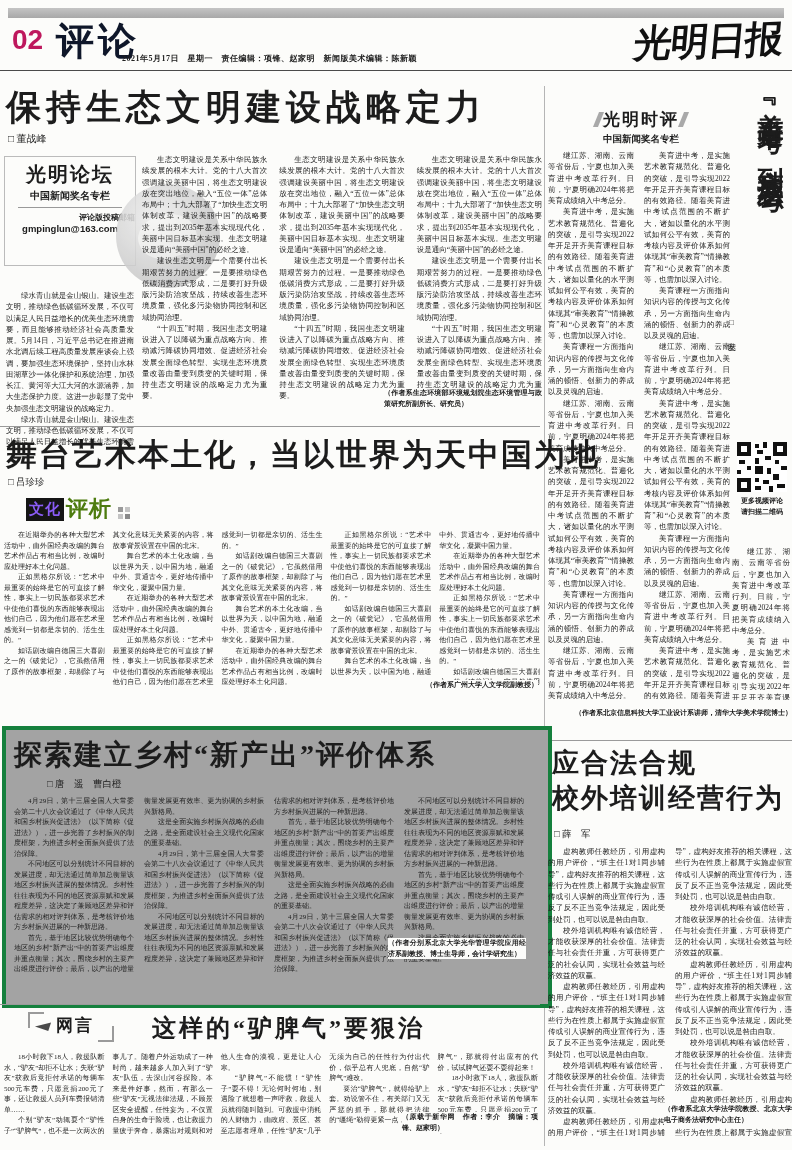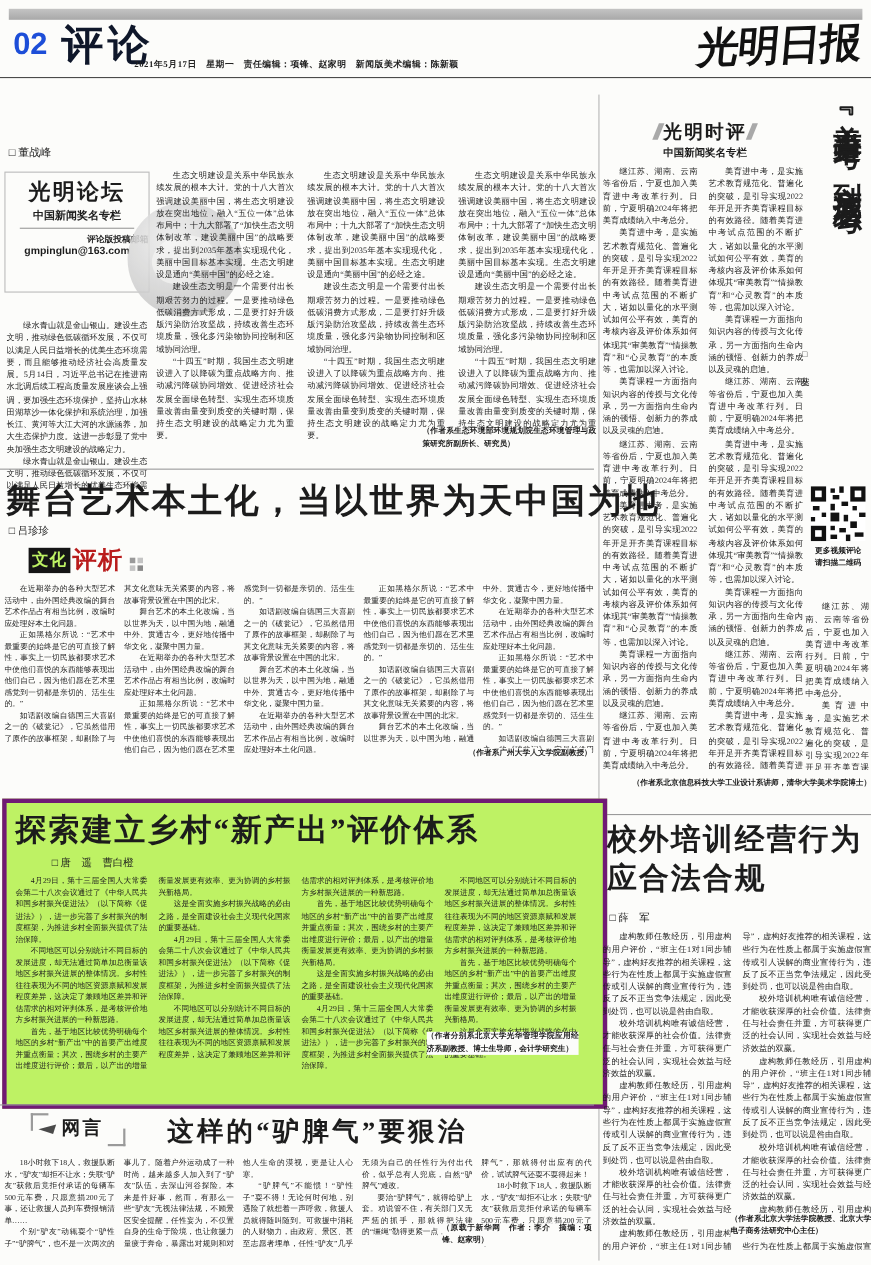--- a/index.html
+++ b/index.html
@@ -1,21 +1,21 @@
 <!DOCTYPE html>
 <html><head>
 <meta charset="utf-8">
 <style>
   html,body{margin:0;padding:0;background:#e8e8e6;}
   .page{position:relative;width:792px;height:1150px;margin:0 auto;background:#fcfcfa;
         font-family:"Liberation Serif","DejaVu Serif",serif;color:#1c1c1c;overflow:hidden;}
   .abs{position:absolute;}
   
   .topbar{left:8px;top:8px;width:776px;height:10px;background:linear-gradient(#c4c4c4,#a8a8a8);}
-  .pageno{left:12px;top:24px;font-size:28px;font-weight:700;color:#1d4ed8;
+  .pageno{left:12px;top:24px;font-size:28px;font-weight:700;color:#be185d;
           font-family:"Liberation Sans","DejaVu Sans",sans-serif;}
   .sectionname{left:56px;top:16px;font-size:38px;font-weight:900;color:#0f172a;letter-spacing:4px;}
   .dateline{left:122px;top:53px;font-size:8px;font-weight:700;color:#222;letter-spacing:.5px;}
   .masthead{right:10px;top:16px;font-size:38px;font-weight:900;letter-spacing:-1px;
             transform:skewX(-7deg) rotate(-2deg);color:#111;}
   .headrule{left:0;top:70px;width:792px;height:1px;background:#4a4a4a;}
   
   .vrule{width:1px;background:#b5b5b5;}
   .hrule{height:1px;background:#9a9a9a;}
   .body-text{font-size:7.5px;line-height:1.5;text-align:justify;overflow:hidden;column-fill:auto;}
@@ -45,27 +45,27 @@
   .v-headline{left:734px;top:88px;width:54px;height:410px;writing-mode:vertical-rl;
               text-orientation:upright;font-size:26px;font-weight:900;letter-spacing:4px;}
   .v-author{left:722px;top:318px;width:14px;height:80px;writing-mode:vertical-rl;
             text-orientation:upright;font-size:8px;}
   .qrwrap{left:734px;top:442px;width:56px;text-align:center;}
   .qrcap{font-size:7px;font-weight:700;line-height:1.5;
          font-family:"Liberation Sans","DejaVu Sans",sans-serif;}
   
   .h-stage{left:6px;top:434px;font-size:31px;font-weight:900;letter-spacing:2px;}
   .cultlabel{left:26px;top:494px;display:flex;align-items:center;}
-  .cultlabel .blk{background:#151515;color:#bef264;font-size:15px;font-weight:900;padding:2px 3px;
+  .cultlabel .blk{background:#151515;color:#8b5cf6;font-size:15px;font-weight:900;padding:2px 3px;
                   letter-spacing:1px;}
-  .cultlabel .rest{font-size:22px;font-weight:900;color:#b91c1c;margin-left:2px;letter-spacing:1px;}
+  .cultlabel .rest{font-size:22px;font-weight:900;color:#4d7c0f;margin-left:2px;letter-spacing:1px;}
   .pix{width:5px;height:5px;background:#9a9a9a;margin-left:6px;
        box-shadow:7px 0 0 #c4c4c4,0 7px 0 #c4c4c4,7px 7px 0 #8a8a8a;}
   
-  .redbox{left:2px;top:726px;width:526px;height:266px;border:4px solid #701a75;background:#bef264;
+  .redbox{left:2px;top:726px;width:526px;height:266px;border:4px solid #15803d;background:#a3a3a3;
           padding:4px 8px;}
   .h-rural{font-size:28px;font-weight:900;letter-spacing:2px;margin:2px 0 4px 0;}
   .rural-byline{font-size:9.5px;margin-bottom:5px;padding-left:33px;}
   
   .h-training{left:552px;top:746px;font-size:27px;font-weight:900;letter-spacing:2px;line-height:1.3;}
   
   .wylabel{left:28px;top:1012px;width:86px;height:30px;}
   .wylabel .corner1{position:absolute;left:0;top:0;width:14px;height:14px;
                     border-left:2px solid #9a9a9a;border-top:2px solid #9a9a9a;}
   .wylabel .corner2{position:absolute;right:0;bottom:0;width:14px;height:14px;
@@ -83,20 +83,21 @@
 
   <div class="abs topbar"></div>
   <div class="abs pageno">02</div>
   <div class="abs sectionname">评论</div>
   <div class="abs dateline">2021年5月17日　星期一　责任编辑：项锋、赵家明　新闻版美术编辑：陈新颖</div>
   <div class="abs masthead">光明日报</div>
   <div class="abs headrule"></div>
 
   <div class="abs vrule" style="left:544px;top:86px;height:1060px;"></div>
 
+  <div class="abs h-ecology">保持生态文明建设战略定力</div>
   <div class="abs byline" style="left:8px;top:132px;">□ 董战峰</div>
 
   <div class="abs forumbox">
     <div class="t">光明论坛</div>
     <div class="s">中国新闻奖名专栏</div>
     <div class="r"></div>
     <div class="m1">评论版投稿邮箱</div>
     <div class="m2">gmpinglun@163.com</div>
   </div>
 
@@ -234,22 +235,22 @@
         <p>这是全面实施乡村振兴战略的必由之路，是全面建设社会主义现代化国家的重要基础。</p>
         <p>4月29日，第十三届全国人大常委会第二十八次会议通过了《中华人民共和国乡村振兴促进法》（以下简称《促进法》），进一步完善了乡村振兴的制度框架，为推进乡村全面振兴提供了法治保障。</p>
         <p>不同地区可以分别统计不同目标的发展进度，却无法通过简单加总衡量该地区乡村振兴进展的整体情况。乡村性往往表现为不同的地区资源禀赋和发展程度差异，这决定了兼顾地区差异和评估需求的相对评判体系，是考核评价地方乡村振兴进展的一种新思路。</p>
         <p>首先，基于地区比较优势明确每个地区的乡村“新产出”中的首要产出维度并重点衡量；其次，围绕乡村的主要产出维度进行评价；最后，以产出的增量衡量发展更有效率、更为协调的乡村振兴新格局。</p>
         <p>这是全面实施乡村振兴战略的必由之路，是全面建设社会主义现代化国家的重要基础。</p>
       </div>
   </div>
   <div class="abs credit" style="left:388px;top:938px;width:138px;">（作者分别系北京大学光华管理学院应用经济系副教授、博士生导师，会计学研究生）</div>
 
   <div class="abs h-training">
+    <div>应合法合规</div>
     <div>校外培训经营行为</div>
-    <div>应合法合规</div>
   </div>
   <div class="abs byline" style="left:554px;top:828px;font-size:9.5px;">□ 薛　军</div>
 
   <div class="abs body-text" style="left:548px;top:846px;width:244px;height:298px;column-count:2;column-gap:10px;">
       <p>虚构教师任教经历，引用虚构的用户评价，“班主任1对1同步辅导”，虚构好友推荐的相关课程，这些行为在性质上都属于实施虚假宣传或引人误解的商业宣传行为，违反了反不正当竞争法规定，因此受到处罚，也可以说是咎由自取。</p>
       <p>校外培训机构唯有诚信经营，才能收获深厚的社会价值。法律责任与社会责任并重，方可获得更广泛的社会认同，实现社会效益与经济效益的双赢。</p>
       <p>虚构教师任教经历，引用虚构的用户评价，“班主任1对1同步辅导”，虚构好友推荐的相关课程，这些行为在性质上都属于实施虚假宣传或引人误解的商业宣传行为，违反了反不正当竞争法规定，因此受到处罚，也可以说是咎由自取。</p>
       <p>校外培训机构唯有诚信经营，才能收获深厚的社会价值。法律责任与社会责任并重，方可获得更广泛的社会认同，实现社会效益与经济效益的双赢。</p>
       <p>虚构教师任教经历，引用虚构的用户评价，“班主任1对1同步辅导”，虚构好友推荐的相关课程，这些行为在性质上都属于实施虚假宣传或引人误解的商业宣传行为，违反了反不正当竞争法规定，因此受到处罚，也可以说是咎由自取。</p>
       <p>校外培训机构唯有诚信经营，才能收获深厚的社会价值。法律责任与社会责任并重，方可获得更广泛的社会认同，实现社会效益与经济效益的双赢。</p>

